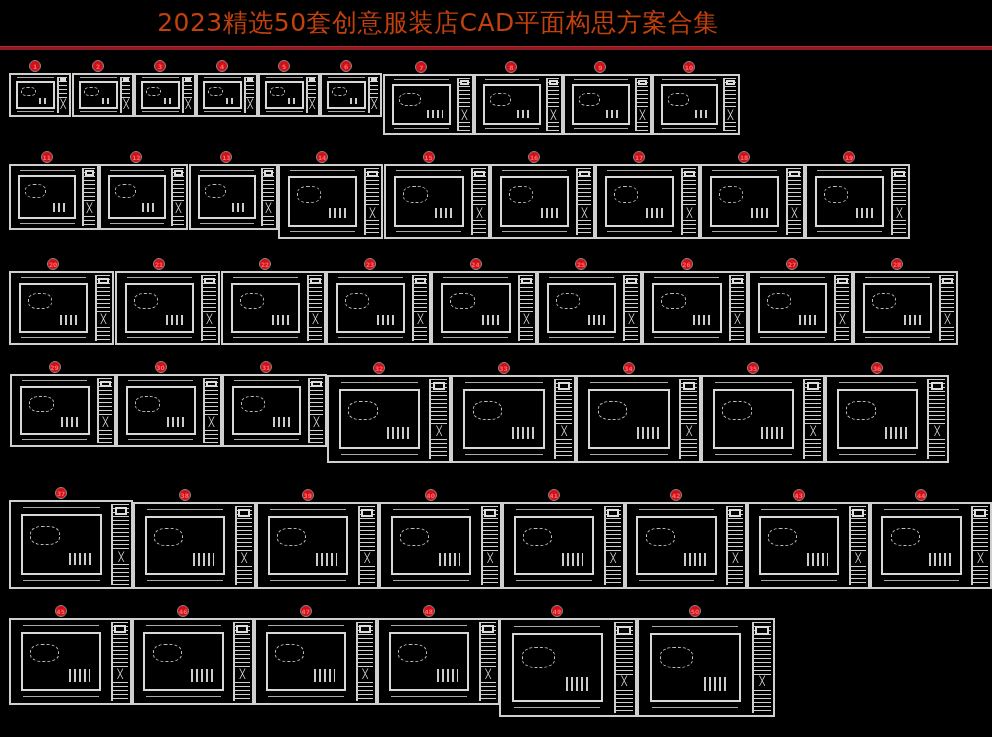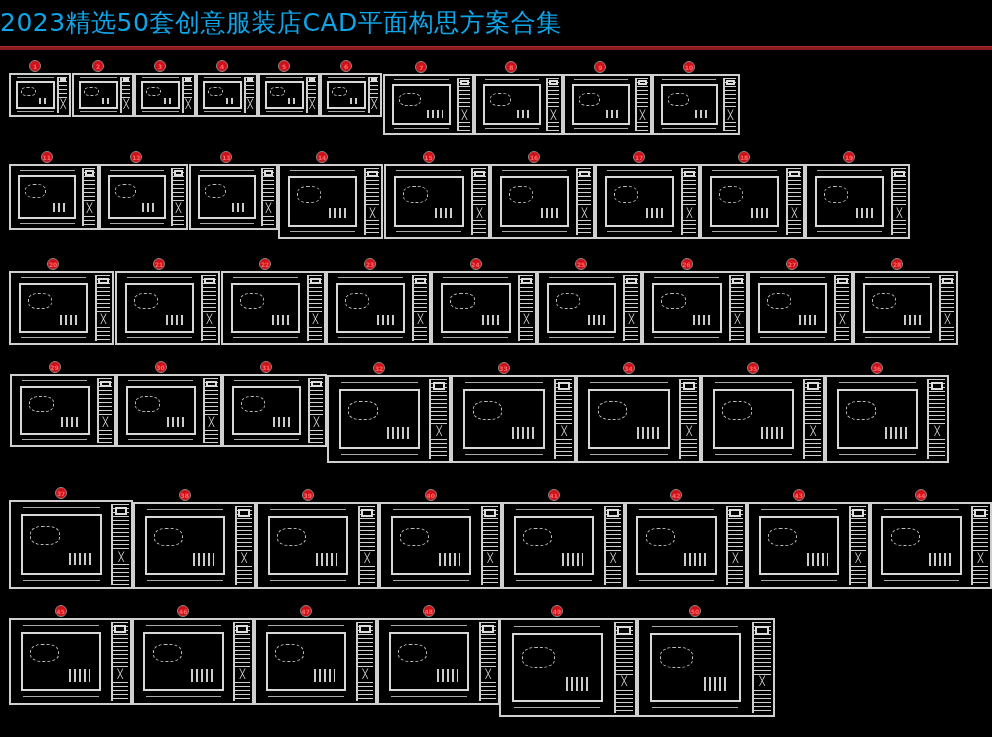--- a/index.html
+++ b/index.html
@@ -1,17 +1,17 @@
 <!DOCTYPE html>
 <html><head>
 <meta charset="utf-8">
 <style>
   html, body { margin:0; padding:0; background:#000; }
   body { width:992px; height:737px; position:relative; overflow:hidden; font-family:"DejaVu Sans", sans-serif; }
-  .title { position:absolute; left:0; top:6px; width:876px; text-align:left; color:#0ea5e9; font-size:25px; letter-spacing:0.5px; font-family:"DejaVu Sans", sans-serif; }
+  .title { position:absolute; left:0; top:6px; width:876px; text-align:center; color:#c2410c; font-size:25px; letter-spacing:0.5px; font-family:"DejaVu Sans", sans-serif; }
   .rule { position:absolute; left:0; top:46px; width:992px; height:3px; background:#8b1c22; border-top:1px solid #b02a30; }
   .sheet { position:absolute; border:2px solid #cfcfcf; background:#000; box-sizing:border-box; }
   .sheet .plan { position:absolute; left:8%; top:14%; right:24%; bottom:14%; border:2px solid #d8d8d8; box-sizing:border-box; }
   .sheet .plan::before { content:""; position:absolute; left:10%; top:18%; width:35%; height:30%; border:1px dashed #bbb; border-radius:40%; }
   .sheet .plan::after { content:""; position:absolute; right:12%; bottom:14%; width:28%; height:22%; background:repeating-linear-gradient(90deg,#ccc 0 2px,transparent 2px 5px); }
   .sheet .dim-top { position:absolute; left:10%; right:26%; top:6%; height:1px; background:#aaa; }
   .sheet .dim-bot { position:absolute; left:10%; right:26%; bottom:7%; height:1px; background:#aaa; }
   .sheet .tb { position:absolute; right:2px; top:2px; bottom:2px; width:13%; border-left:2px solid #cfcfcf; background:repeating-linear-gradient(180deg,#d0d0d0 0 1px,#000 1px 4px); }
   .sheet .tb::before { content:""; position:absolute; left:10%; right:10%; top:4%; height:10%; background:#000; border:2px solid #ddd; box-sizing:border-box; }
   .sheet .tb::after { content:"╳"; position:absolute; left:0; right:0; top:58%; text-align:center; color:#ddd; font-size:9px; background:#000; line-height:12px; }

